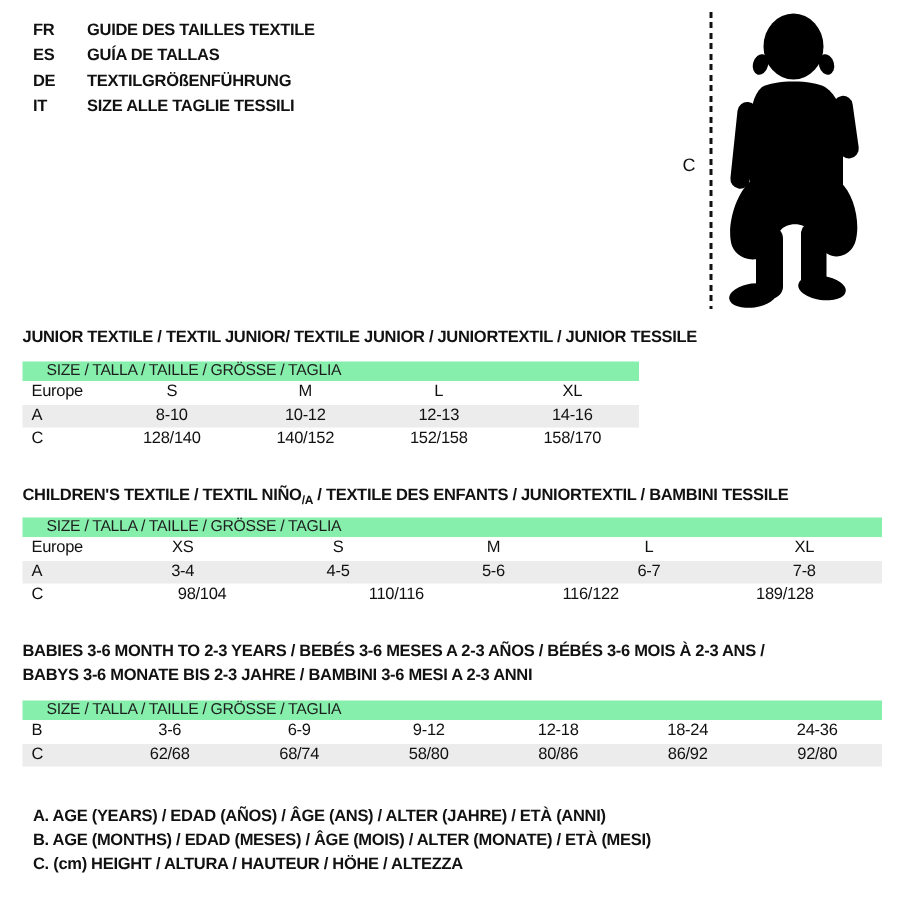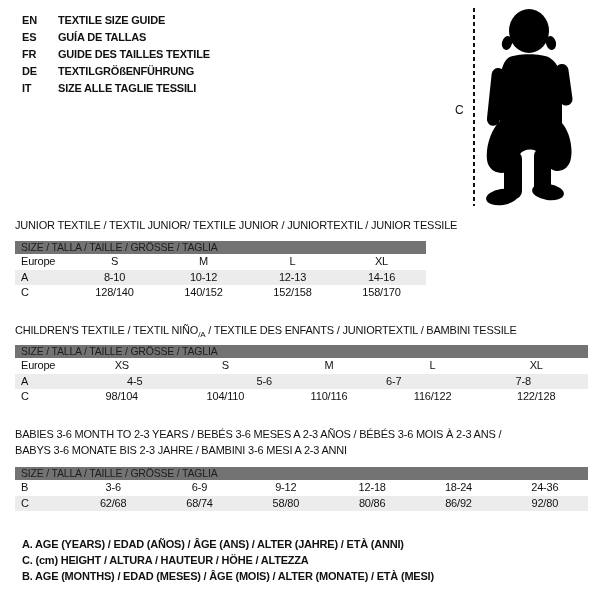--- a/index.html
+++ b/index.html
@@ -21,53 +21,49 @@
 
   
   .measure-line {
     position:absolute; left:473px; top:8px; width:2px; height:198px;
     background:repeating-linear-gradient(to bottom, #111 0 4px, transparent 4px 7px);
   }
   .figure-label { position:absolute; left:455px; top:103px; font-size:12px; }
   .figure { position:absolute; left:478px; top:6px; width:100px; height:200px; }
 
   
-  .sec-title { position:absolute; left:15px; font-size:11px; font-weight:normal; line-height:16px; white-space:nowrap; }
+  .sec-title { position:absolute; left:15px; font-size:11px; font-weight:bold; line-height:16px; white-space:nowrap; }
   .sec-title sub { font-size:8px; }
 
   
   .sg-table { position:absolute; left:15px; font-size:11px; }
   .size-bar {
-    height:13px; line-height:13px; background:#737373; color:#1d1d1d;
-    padding-left:6px; font-size:10.5px;
+    height:13px; line-height:13px; background:#86efac; color:#1d1d1d;
+    padding-left:16px; font-size:10.5px;
   }
   .trow { display:flex; height:15.5px; line-height:15.5px; }
   .trow.shaded { background:#ececec; }
   .cl { width:55px; padding-left:6px; text-align:left; }
   .cc { flex:1; text-align:center; }
 
   
   .legend { position:absolute; left:22px; top:536px; }
   .legend-row { height:16px; line-height:16px; font-size:11px; font-weight:bold; white-space:nowrap; }
 </style>
 </head>
 <body>
 
 <div class="langs">
   <div class="lang-row">
-    <span class="lang-code">EN</span>
-    <span>TEXTILE SIZE GUIDE</span>
+    <span class="lang-code">FR</span>
+    <span>GUIDE DES TAILLES TEXTILE</span>
   </div>
   <div class="lang-row">
     <span class="lang-code">ES</span>
     <span>GUÍA DE TALLAS</span>
-  </div>
-  <div class="lang-row">
-    <span class="lang-code">FR</span>
-    <span>GUIDE DES TAILLES TEXTILE</span>
   </div>
   <div class="lang-row">
     <span class="lang-code">DE</span>
     <span>TEXTILGRÖßENFÜHRUNG</span>
   </div>
   <div class="lang-row">
     <span class="lang-code">IT</span>
     <span>SIZE ALLE TAGLIE TESSILI</span>
   </div>
 </div>
@@ -123,32 +119,32 @@
   <div class="trow">
     <span class="cl">Europe</span>
     <span class="cc">XS</span>
     <span class="cc">S</span>
     <span class="cc">M</span>
     <span class="cc">L</span>
     <span class="cc">XL</span>
   </div>
   <div class="trow shaded">
     <span class="cl">A</span>
+    <span class="cc">3-4</span>
     <span class="cc">4-5</span>
     <span class="cc">5-6</span>
     <span class="cc">6-7</span>
     <span class="cc">7-8</span>
   </div>
   <div class="trow">
     <span class="cl">C</span>
     <span class="cc">98/104</span>
-    <span class="cc">104/110</span>
     <span class="cc">110/116</span>
     <span class="cc">116/122</span>
-    <span class="cc">122/128</span>
+    <span class="cc">189/128</span>
   </div>
 </div>
 
 <div class="sec-title" style="top:426px">BABIES 3-6 MONTH TO 2-3 YEARS / BEBÉS 3-6 MESES A 2-3 AÑOS / BÉBÉS 3-6 MOIS À 2-3 ANS /</div>
 <div class="sec-title" style="top:442px">BABYS 3-6 MONATE BIS 2-3 JAHRE / BAMBINI 3-6 MESI A 2-3 ANNI</div>
 <div class="sg-table" style="top:467px; width:573px">
   <div class="size-bar">SIZE / TALLA / TAILLE / GRÖSSE / TAGLIA</div>
   <div class="trow">
     <span class="cl">B</span>
     <span class="cc">3-6</span>
@@ -164,15 +160,15 @@
     <span class="cc">68/74</span>
     <span class="cc">58/80</span>
     <span class="cc">80/86</span>
     <span class="cc">86/92</span>
     <span class="cc">92/80</span>
   </div>
 </div>
 
 <div class="legend">
   <div class="legend-row">A. AGE (YEARS) / EDAD (AÑOS) / ÂGE (ANS) / ALTER (JAHRE) / ETÀ (ANNI)</div>
+  <div class="legend-row">B. AGE (MONTHS) / EDAD (MESES) / ÂGE (MOIS) / ALTER (MONATE) / ETÀ (MESI)</div>
   <div class="legend-row">C. (cm) HEIGHT / ALTURA / HAUTEUR / HÖHE / ALTEZZA</div>
-  <div class="legend-row">B. AGE (MONTHS) / EDAD (MESES) / ÂGE (MOIS) / ALTER (MONATE) / ETÀ (MESI)</div>
 </div>
 
 </body></html>

